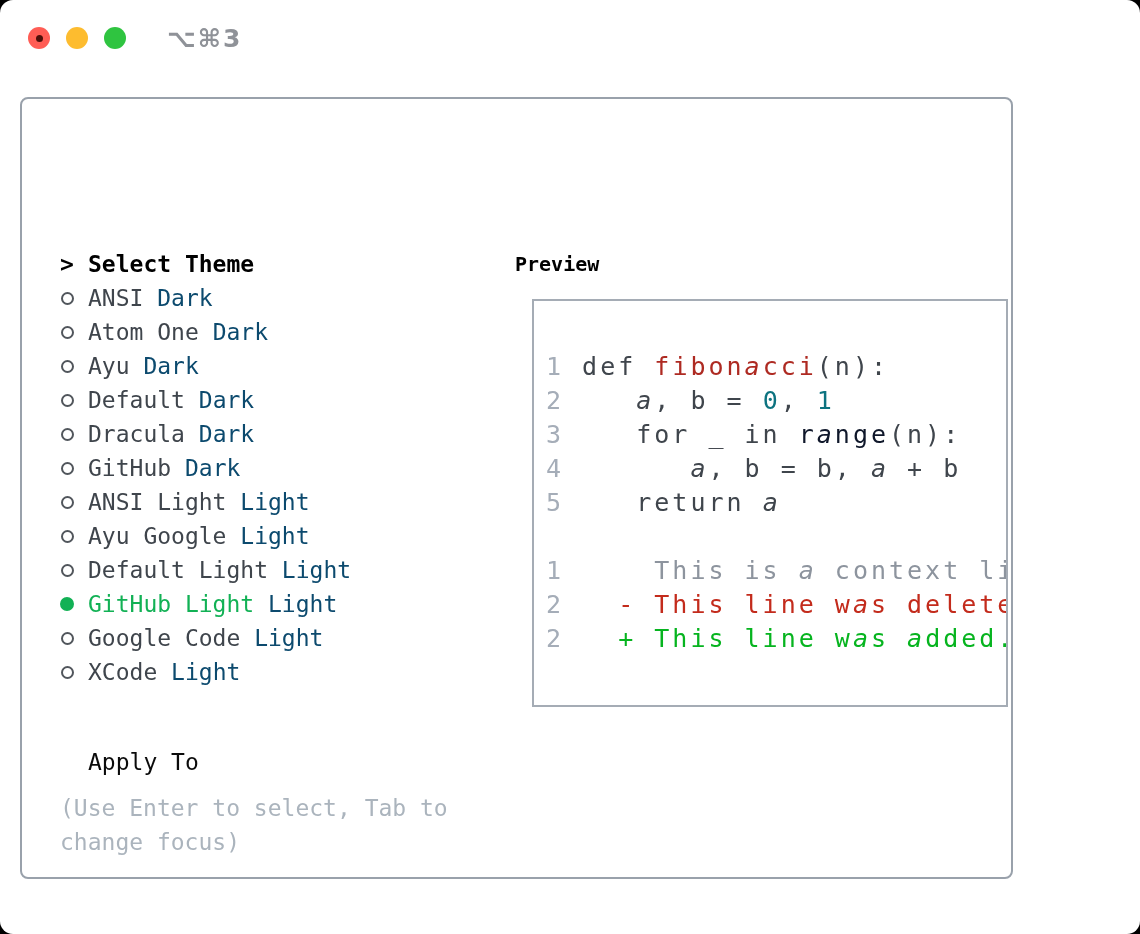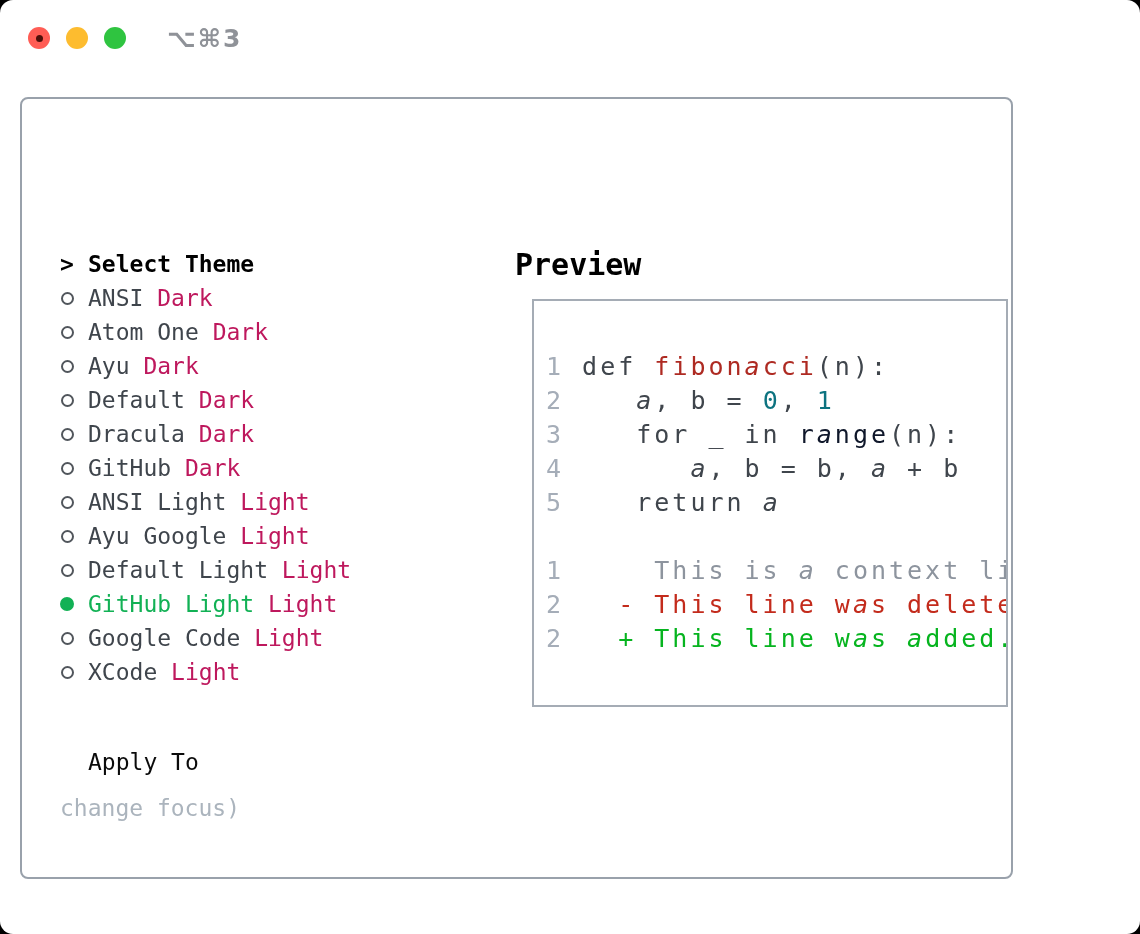--- a/index.html
+++ b/index.html
@@ -33,29 +33,29 @@
   .row{height:34px;display:flex;align-items:center;font-size:23px;color:#3f454c;}
   .row .marker{
     width:14px;height:34px;margin-right:14px;flex:0 0 14px;
     display:flex;align-items:center;justify-content:center;
   }
   .row.header-row{color:#000;font-weight:bold;}
   .row.header-row .marker{color:#000;font-weight:bold;}
   .radio{width:13px;height:13px;border:2px solid #51565c;border-radius:50%;box-sizing:border-box;}
   .radio.sel{width:14px;height:14px;background:#12b155;border-color:#12b155;}
   .sel-label{color:#12b155;}
-  .muted{color:#be185d;}
+  .muted{color:#0c4a6e;}
   .apply-header{color:#0b0b0b;margin-top:44px;}
   .spacer{height:34px;}
   .hint{height:34px;display:flex;align-items:center;font-size:23px;color:#abb4bd;}
   
   .preview-header{
     position:absolute;left:493px;top:148px;height:34px;
     display:flex;align-items:center;
-    font-size:30px;font-weight:bold;color:#000;
+    font-size:20px;font-weight:bold;color:#000;
   }
   .preview-box{
     position:absolute;left:510px;top:200px;width:476px;height:408px;
     border:2px solid #a5acb5;box-sizing:border-box;background:#fff;overflow:hidden;
   }
   .code{
     padding:49px 0 0 12px;
     font-size:25px;line-height:34px;letter-spacing:3px;white-space:pre;
   }
   .code-line{height:34px;}
@@ -175,20 +175,21 @@
           </div>
         </div>
       <div class="spacer"></div>
       <div class="row">
         <span class="marker"></span>
         <span class="apply-header">Apply To</span>
       </div>
       <div>
         </div>
       <div class="spacer"></div>
+      <div class="hint">(Use Enter to select, Tab to</div>
       <div class="hint">change focus)</div>
     </div>
 
     <div class="preview-header">Preview</div>
     <div class="preview-box">
       <div class="code"><div class="code-line"><span class="tk-lineno">1 </span><span class="tk-plain">def </span><span class="tk-func">fibon<span class="lit-a">a</span>cci</span><span class="tk-plain">(n):</span></div><div class="code-line"><span class="tk-lineno">2 </span><span class="tk-plain">   <span class="lit-a">a</span>, b = </span><span class="tk-number">0</span><span class="tk-plain">, </span><span class="tk-number">1</span></div><div class="code-line"><span class="tk-lineno">3 </span><span class="tk-plain">   for _ in </span><span class="tk-builtin">r<span class="lit-a">a</span>nge</span><span class="tk-plain">(n):</span></div><div class="code-line"><span class="tk-lineno">4 </span><span class="tk-plain">      <span class="lit-a">a</span>, b = b, <span class="lit-a">a</span> + b</span></div><div class="code-line"><span class="tk-lineno">5 </span><span class="tk-plain">   return <span class="lit-a">a</span></span></div><div class="code-line"><span class="tk-lineno">  </span></div><div class="code-line"><span class="tk-lineno">1 </span><span class="tk-context">    This is <span class="lit-a">a</span> context line.</span></div><div class="code-line"><span class="tk-lineno">2 </span><span class="tk-deleted">  - This line w<span class="lit-a">a</span>s deleted.</span></div><div class="code-line"><span class="tk-lineno">2 </span><span class="tk-added">  + This line w<span class="lit-a">a</span>s <span class="lit-a">a</span>dded.</span></div></div>
     </div>
 
   </div>
 </div>

